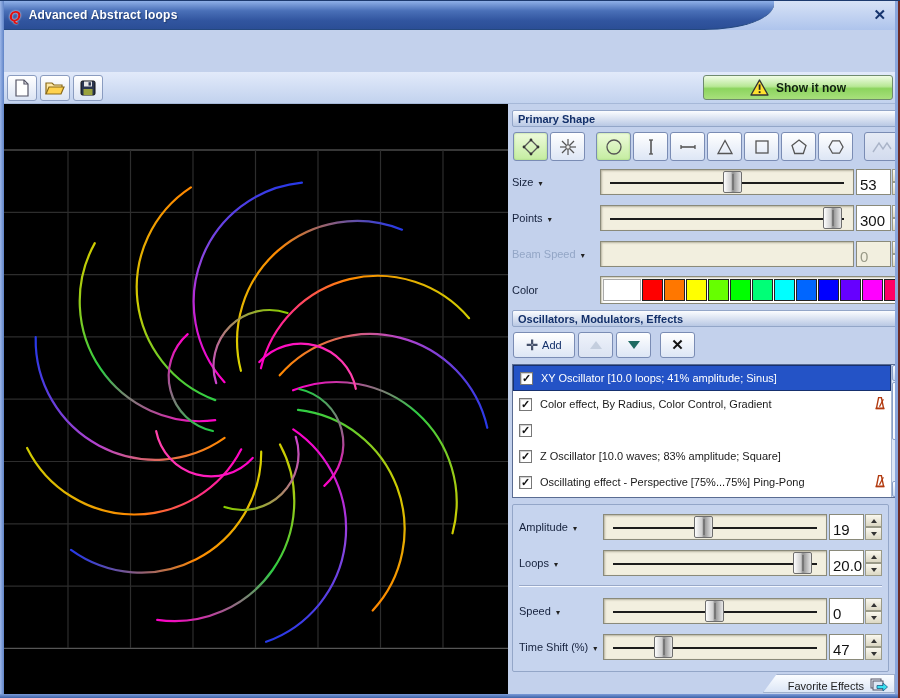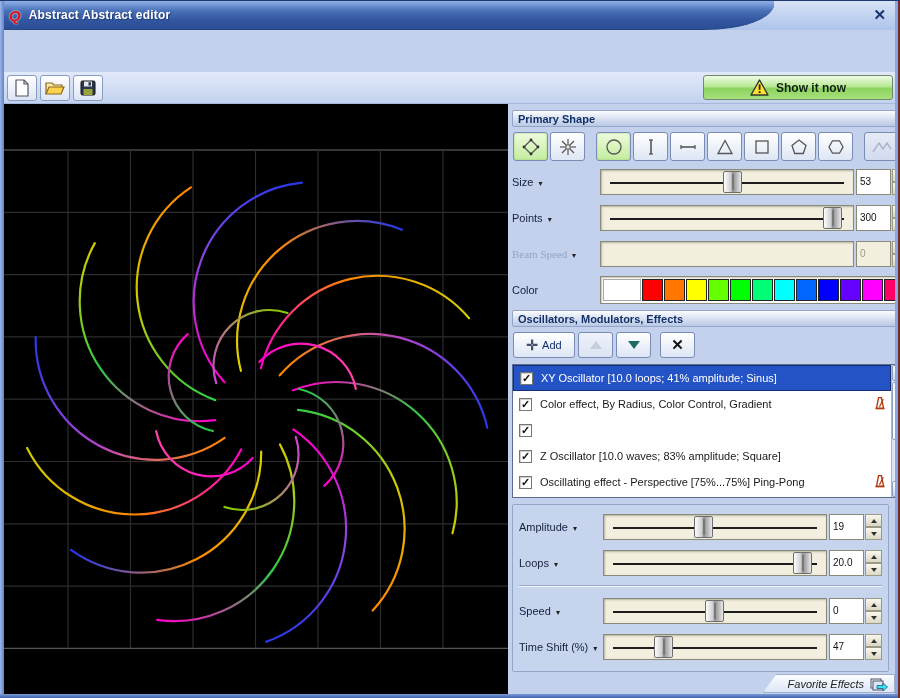--- a/index.html
+++ b/index.html
@@ -62,27 +62,27 @@
   .sl-label { width:88px; font-size:11px; color:#15213c; flex:none; }
   .sl-label .dd { font-size:8px; color:#222; margin-left:2px; }
   .sl-track { flex:1; height:26px; background:#f2efdf; border:1px solid #8a8a7a;
       box-shadow:inset 1px 1px 2px #b8b4a0; position:relative; }
   .sl-line { position:absolute; left:9px; right:9px; top:12px; height:2px; background:#1c1c1c; }
   .sl-thumb { position:absolute; top:1px; width:19px; height:22px;
       background:linear-gradient(90deg,#fdfdfd 0%,#cfcfcf 40%,#8f8f8f 52%,#e8e8e8 100%);
       border:1px solid #6e6e6e; border-radius:2px; }
   .sl-thumb::after { content:""; position:absolute; left:8px; top:2px; bottom:2px; width:2px; background:#777; }
   .sl-val { width:35px; height:26px; background:#fff; border:1px solid #8a8a7a; margin-left:2px;
-      font-size:10px; padding:6px 0 0 3px; flex:none; }
+      font-size:15px; padding:6px 0 0 3px; flex:none; }
   .spinner { width:17px; height:26px; margin-left:1px; flex:none; display:flex; flex-direction:column; }
   .sp { flex:1; border:1px solid #9a9a88; background:linear-gradient(180deg,#faf8ee,#dcd8c4);
       display:flex; align-items:center; justify-content:center; }
   .arr-up { width:0; height:0; border-left:3px solid transparent; border-right:3px solid transparent; border-bottom:4px solid #333; }
   .arr-dn { width:0; height:0; border-left:3px solid transparent; border-right:3px solid transparent; border-top:4px solid #333; }
-  .slider-row.disabled .sl-label { color:#93a6c6;font-family:Liberation Serif, serif; }
+  .slider-row.disabled .sl-label { color:#93a6c6; }
   .slider-row.disabled .sl-val { background:#f2efdf; color:#9a9a88; }
   .slider-row.disabled .arr-up { border-bottom-color:#aaa596; }
   .slider-row.disabled .arr-dn { border-top-color:#aaa596; }
 
   
   .color-row { display:flex; align-items:center; margin-bottom:6px; }
   .palette { flex:1; display:flex; border:1px solid #8a8a7a; background:#fff; padding:2px; height:28px;
       box-shadow:inset 1px 1px 2px #c8c4b0; }
   .swatch { width:21px; height:22px; border:1px solid #222; margin-right:1px; }
   .swatch.first { width:38px; border:1px solid #aaa; }
@@ -124,43 +124,43 @@
   .chev-dn { width:0;height:0;border-left:4px solid transparent;border-right:4px solid transparent;border-top:5px solid #33539a; }
 
   
   .fx-wrap { position:relative; margin-right:20px; border:1px solid #93a6c8; background:#c6d4ee;
       padding:8px 6px 2px 6px; border-radius:2px; }
   .fx-wrap .sl-label { width:84px; }
   .fx-sep { height:2px; border-top:1px solid #98a8c8; border-bottom:1px solid #f4f8ff; margin:2px 0 10px 0; }
 
   .fav-tab { position:absolute; right:20px; bottom:2px; height:19px; padding:3px 6px 0 24px;
       background:linear-gradient(180deg,#fbfdff,#dce6f6); border:1px solid #a0b0cc;
-      clip-path:polygon(14px 0, 100% 0, 100% 100%, 0 100%); display:flex; align-items:flex-start; gap:6px;
-      font-size:11px; color:#222;font-style:italic; }
+      clip-path:polygon(14px 0, 100% 0, 100% 100%, 0 100%); display:flex; align-items:flex-end; gap:6px;
+      font-size:11px; color:#222; }
 
   
   .footer { height:42px; border-top:1px solid #9fb0cc; box-shadow:inset 0 1px 0 #eef3fb;
       display:flex; align-items:flex-start; justify-content:flex-end; padding-right:12px; gap:9px;
       background:#c3d1ec; }
   .f-btn { width:72px; height:26px; border:1px solid #7a8cb4; border-radius:3px;
       background:linear-gradient(180deg,#fdfefe,#d5dff2); font-size:12px; color:#223; text-align:center; }
 </style>
 </head>
 <body>
 
 <div class="window">
   <div class="edge-l"></div>
   <div class="edge-r-blue"></div>
   <div class="edge-r-maroon"></div>
   <div class="edge-b"></div>
 
   <div class="titlebar">
     <div class="title-swoosh">
       <span class="q-logo">Q</span>
-      <span class="title-text">Abstract Abstract editor</span>
+      <span class="title-text">Advanced Abstract loops</span>
     </div>
     <span class="close-x">✕</span>
   </div>
 
   <div class="toolbar">
     <div class="tb-btn">
       <svg width="16" height="18" viewBox="0 0 16 18">
         <path d="M2 1 h8 l4 4 v12 h-12 z" fill="#fff" stroke="#556" stroke-width="1.2"></path>
         <path d="M10 1 v4 h4" fill="none" stroke="#556" stroke-width="1.2"></path>
       </svg>

